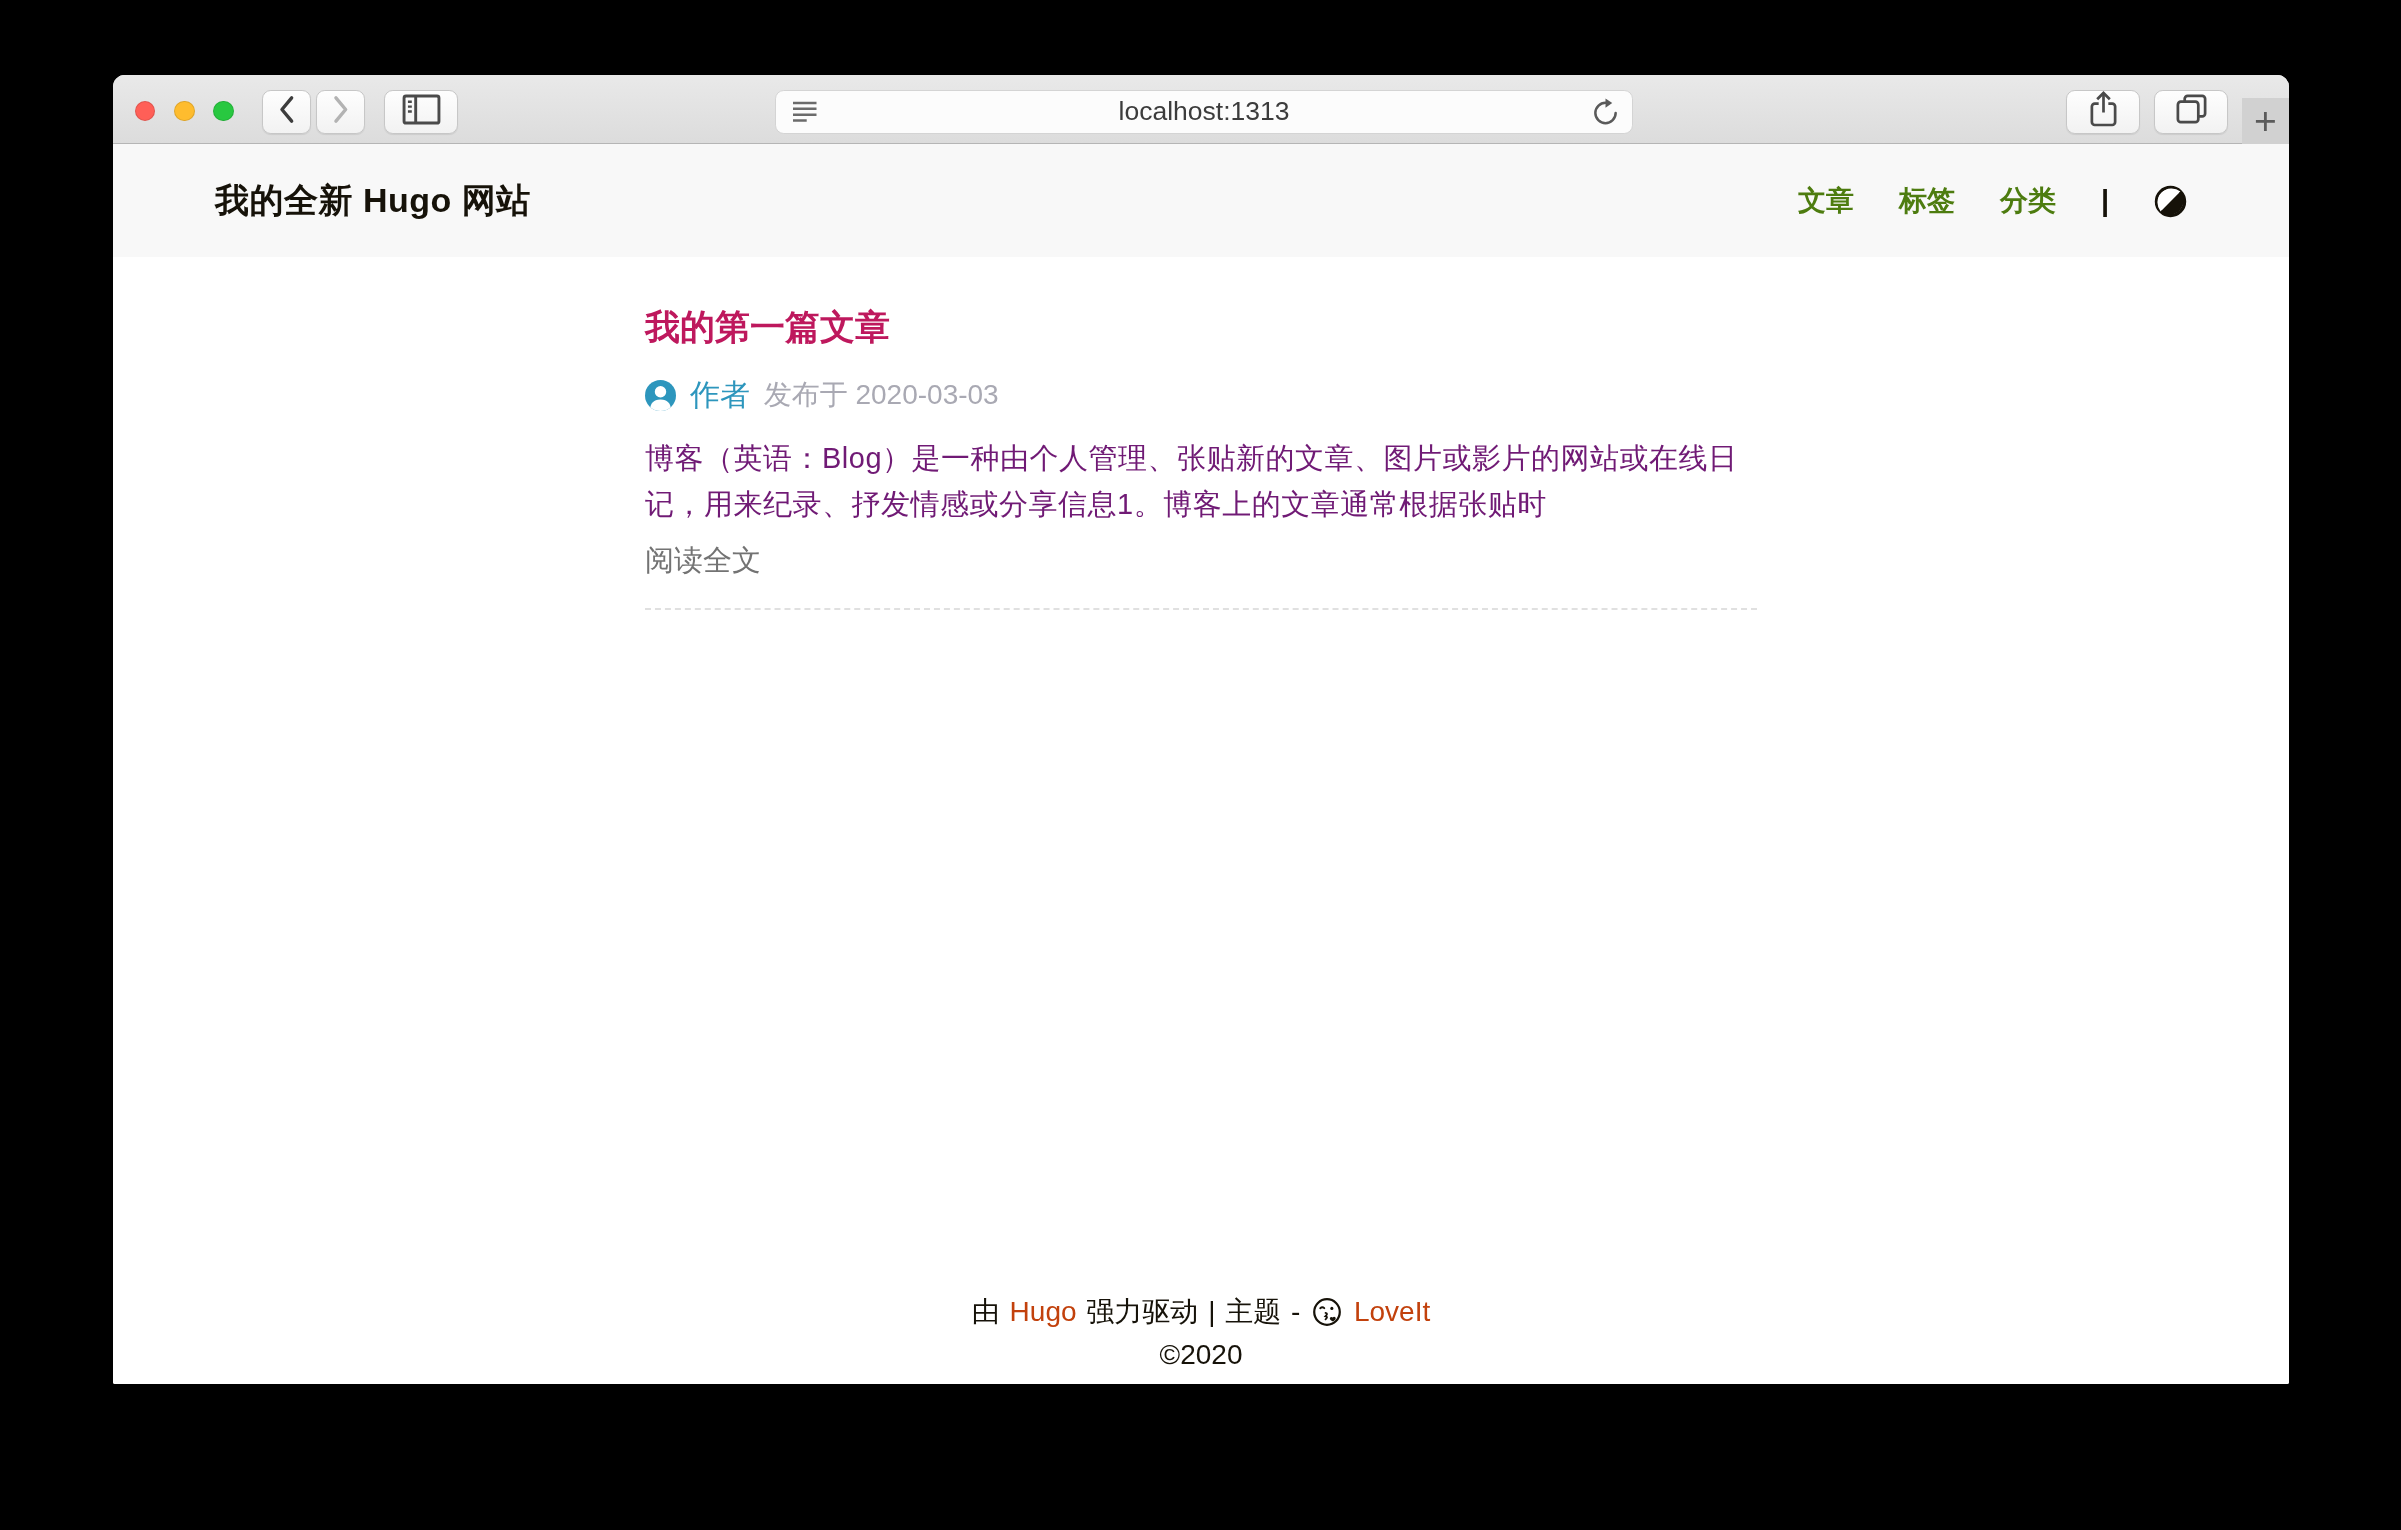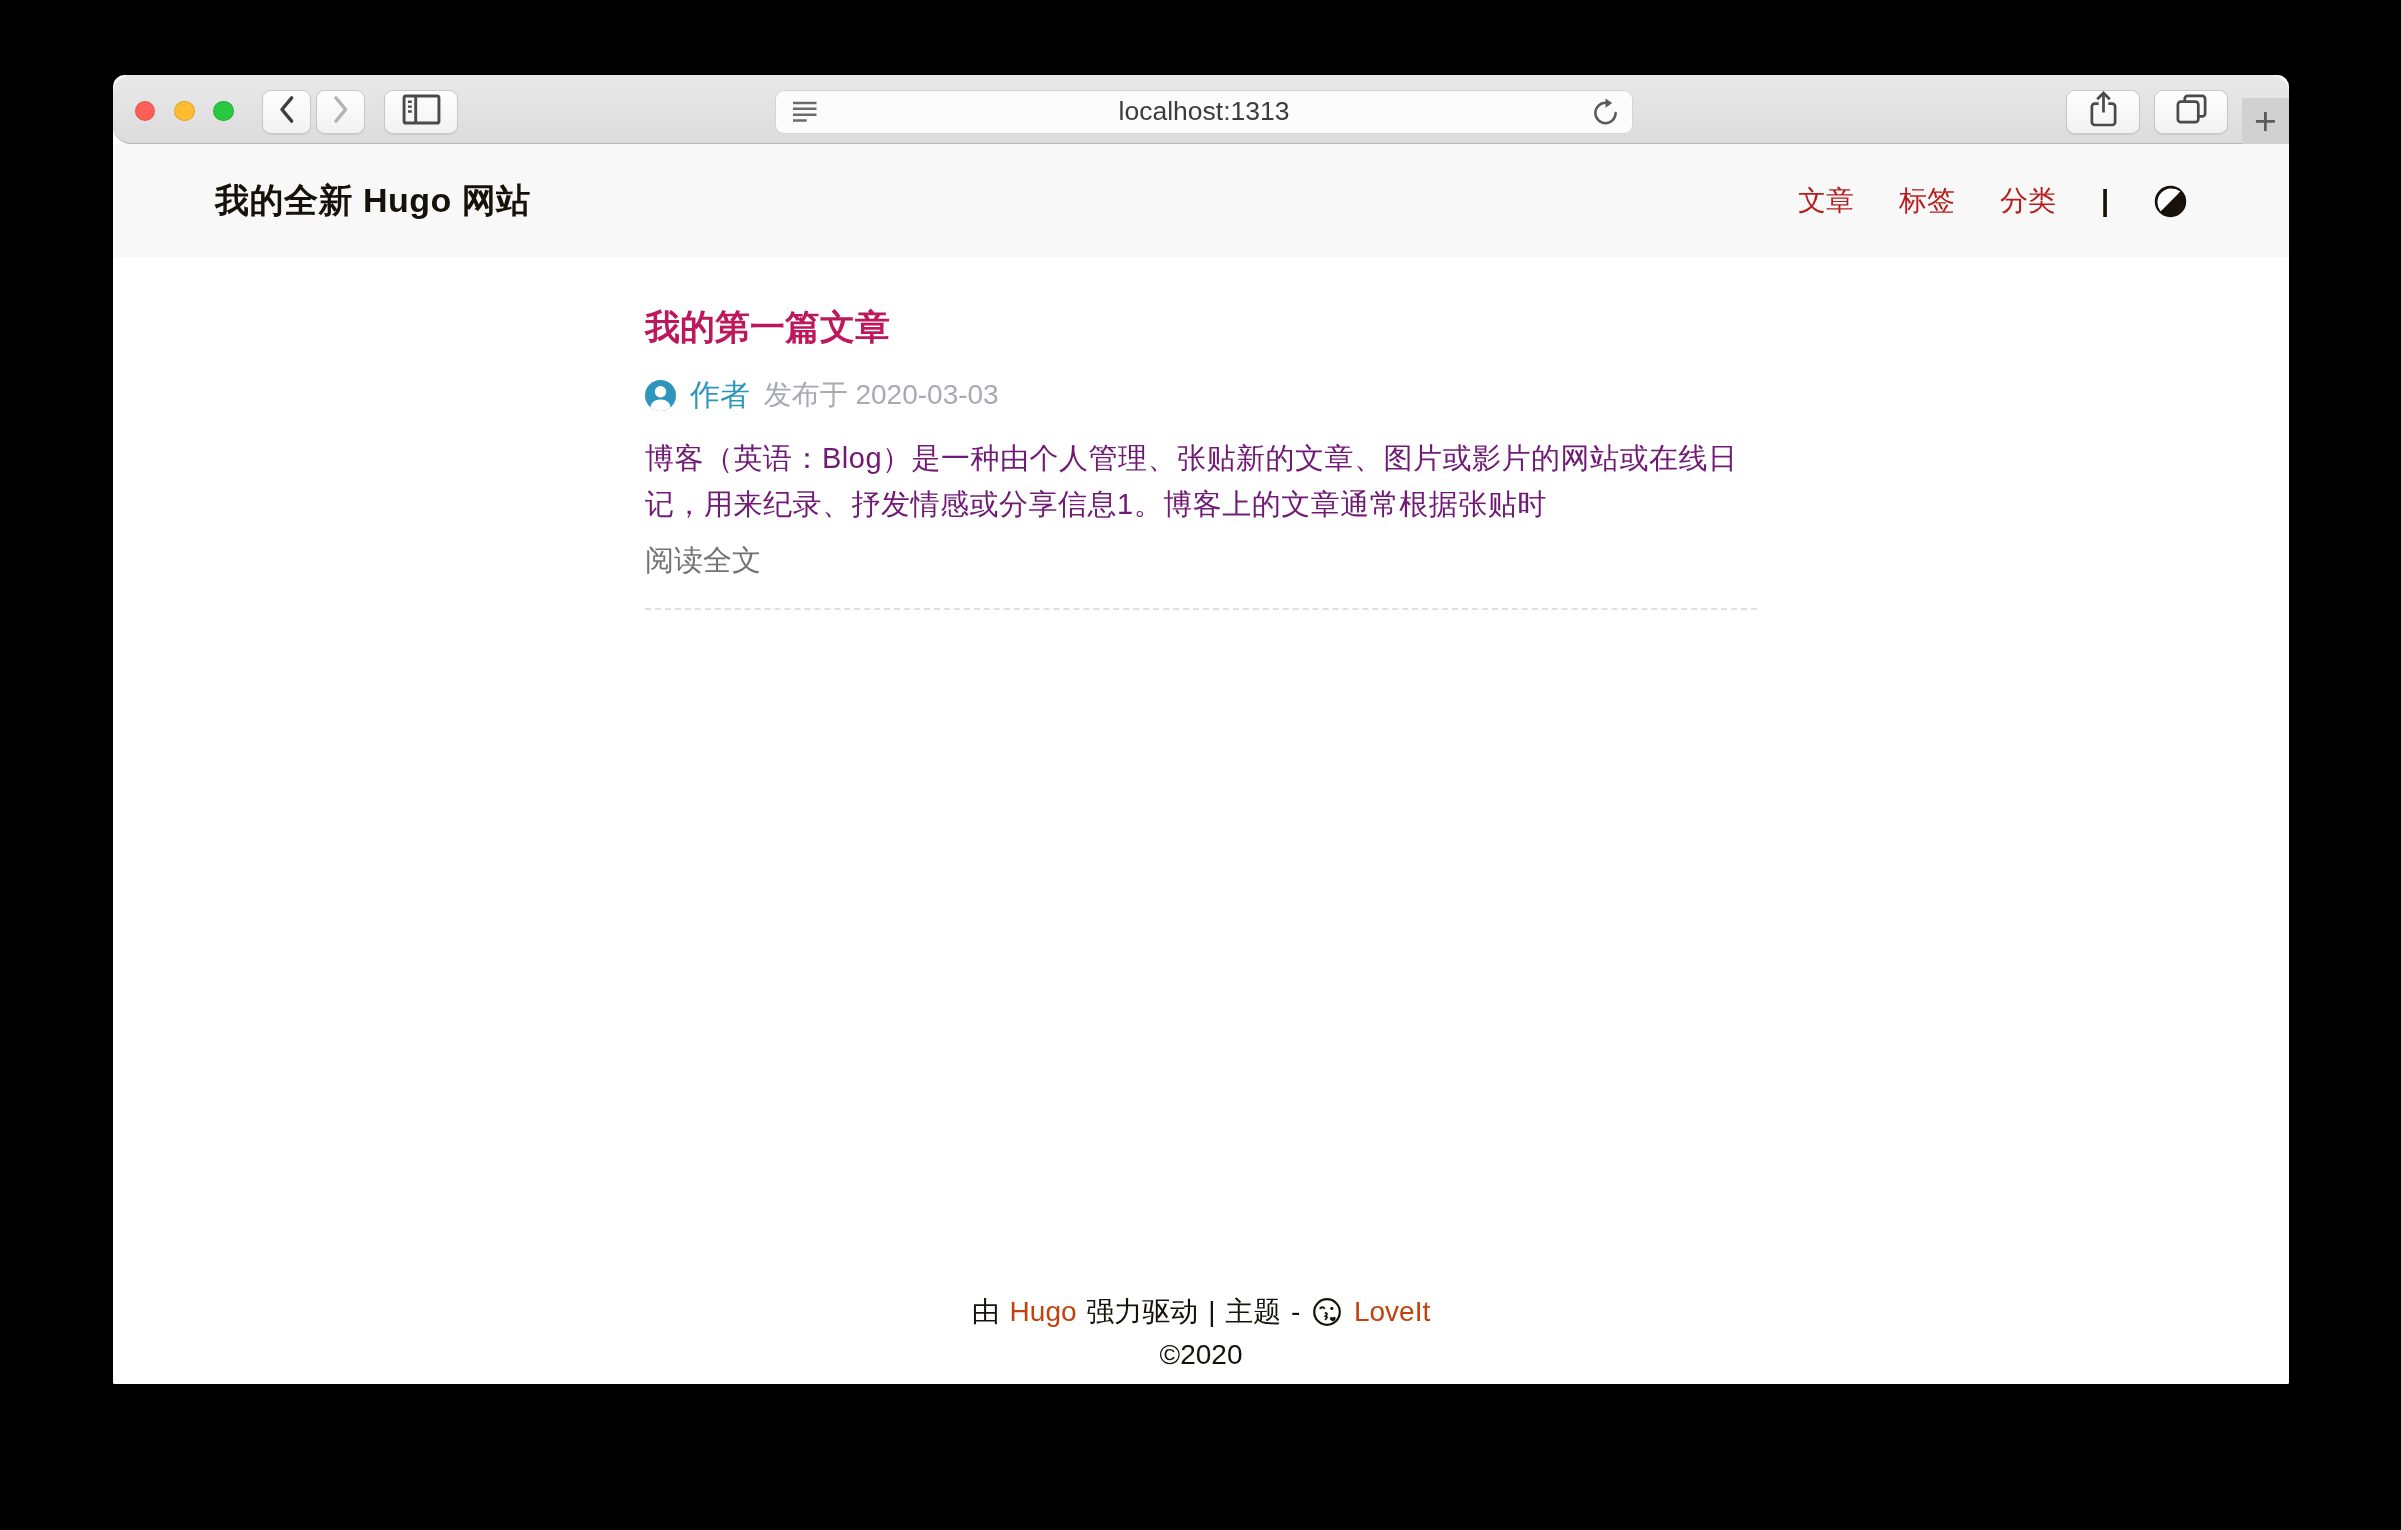--- a/index.html
+++ b/index.html
@@ -7,21 +7,21 @@
               font-family:"Liberation Sans", sans-serif; }
   .screen { position:relative; width:2401px; height:1531px; background:#000; }
 
   
   .window { position:absolute; left:113px; top:75px; width:2176px; height:1309px;
             background:#fff; border-radius:11.8px 11.8px 2px 2px; overflow:hidden;
             box-shadow:0 29px 78px rgba(0,0,0,0.6); }
 
   
   .toolbar { position:absolute; top:0; left:0; right:0; height:69px;
-             background:linear-gradient(#e9e9e9,#dcdcdc); border-bottom:1px solid #b5b5b5;border-radius:18px; }
+             background:linear-gradient(#e9e9e9,#dcdcdc); border-bottom:1px solid #b5b5b5; }
   .traffic { position:absolute; top:25.5px; width:20.6px; height:20.6px; border-radius:50%;
              border:1px solid rgba(0,0,0,0.12); }
   .t-close { left:21.6px;  background:#ff5f57; }
   .t-min   { left:61px;  background:#febc2e; }
   .t-zoom  { left:100px; background:#28c840; }
 
   .tb-btn { position:absolute; top:14.7px; height:44px;
             background:linear-gradient(#fefefe,#f2f2f2); border:1px solid #c7c7c7;
             border-radius:8.8px; display:flex; align-items:center; justify-content:center;
             box-shadow:0 1px 1px rgba(0,0,0,0.08); }
@@ -43,21 +43,21 @@
                    background:#d1d1d1; display:flex; align-items:center; justify-content:center;
                    font-size:39px; font-weight:300; color:#5b5b5b; }
 
   
   .site-header { position:absolute; top:69px; left:0; right:0; height:114px;
                  background:#f8f8f8; display:flex; align-items:center; }
   .site-title { margin-left:102px; font-size:34px; font-weight:700; color:#161209;
                 letter-spacing:0.5px; }
   .site-nav { margin-left:auto; margin-right:102px; display:flex; align-items:center;
               gap:45px; }
-  .nav-link { font-size:28px; color:#b91c1c; cursor:pointer; }
+  .nav-link { font-size:28px; color:#4d7c0f; cursor:pointer;font-weight:bold; }
   .nav-divider { font-size:29px; color:#161209; font-weight:600; }
 
   
   .content { position:absolute; top:182px; left:0; right:0; bottom:0; background:#fff; }
   .article { position:absolute; left:532px; width:1112px; top:0; }
   .post-title { margin-top:47px; font-size:35px; font-weight:700; color:#be185d;
                 line-height:45px; cursor:pointer; }
   .post-meta { margin-top:25.5px; display:flex; align-items:center; }
   .avatar-icon { width:31px; height:31px; display:block; }
   .author-link { font-size:30px; color:#2d96bd; margin-left:14px; cursor:pointer; }

